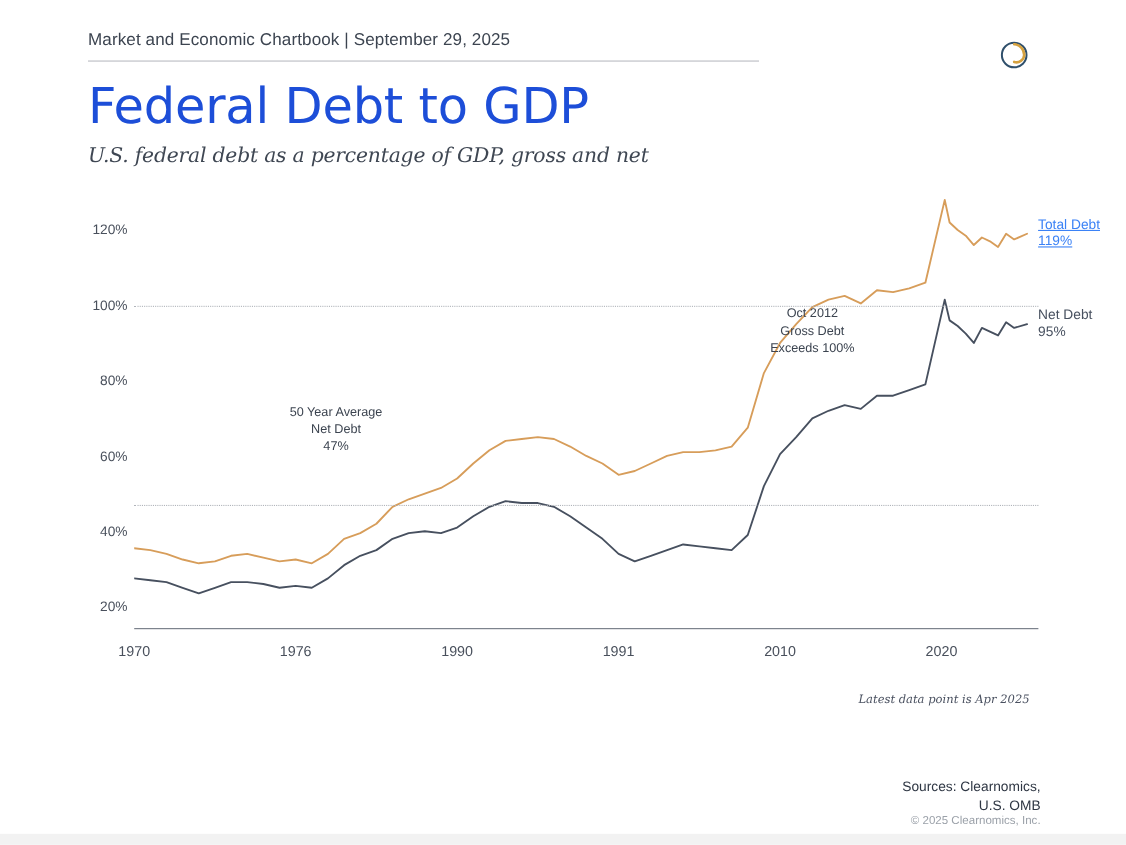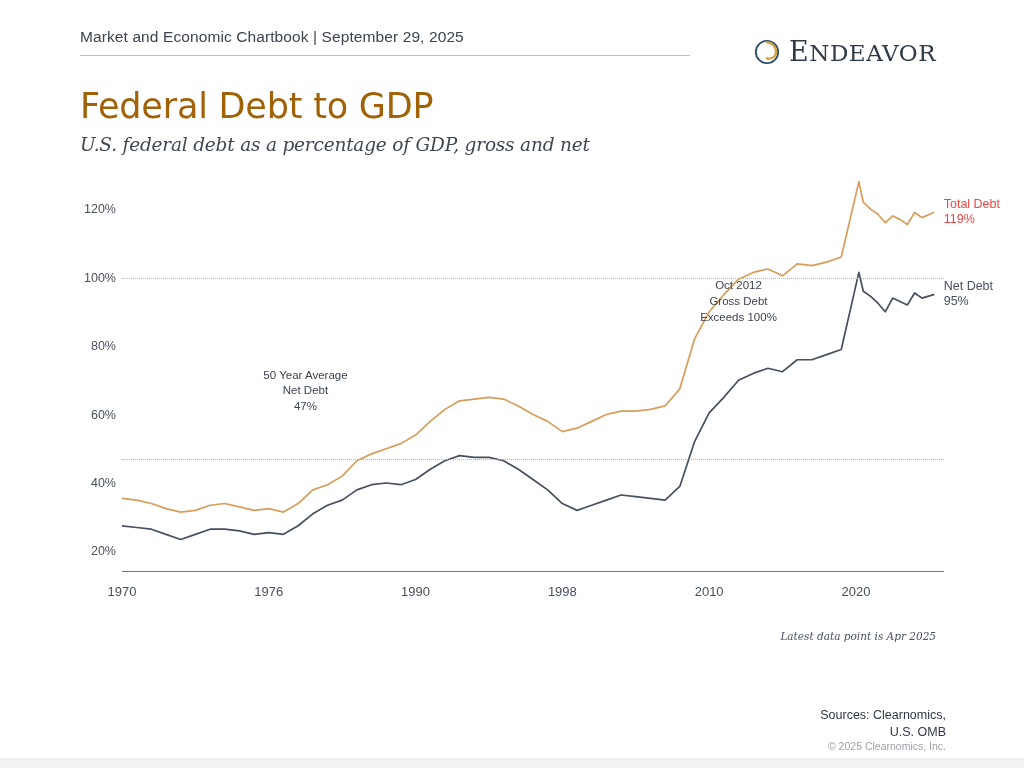--- a/index.html
+++ b/index.html
@@ -31,24 +31,24 @@
   .chartbook-line {
     font-size: 15.5px;
     color: #3c4450;
     letter-spacing: 0.1px;
     padding-bottom: 9px;
     border-bottom: 1px solid #b9bcc2;
     white-space: nowrap;
   }
   .title {
     font-family: "DejaVu Sans", sans-serif;
-    font-size: 35px;
+    font-size: 45px;
     font-weight: 400;
-    color: #a16207;
-    margin-top: 30px;
+    color: #1d4ed8;
+    margin-top: 14px;
     letter-spacing: -0.2px;
   }
   .subtitle {
     font-family: "DejaVu Serif", serif;
     font-style: italic;
     font-size: 18.5px;
     color: #3f4753;
     margin-top: 8px;
     letter-spacing: -0.2px;
   }
@@ -131,21 +131,21 @@
     right: 0;
     border-top: 1px dotted #b0b4ba;
     height: 0;
   }
   .series-label {
     position: absolute;
     font-size: 12.5px;
     line-height: 1.25;
     white-space: nowrap;
   }
-  .series-label.total { color: #ef4444; }
+  .series-label.total { color: #3b82f6; text-decoration: underline; }
   .series-label.net { color: #47505f; }
   .annotation {
     position: absolute;
     font-size: 11.5px;
     line-height: 1.35;
     color: #3c4450;
     text-align: center;
     white-space: nowrap;
   }
   .footnote {
@@ -192,37 +192,36 @@
     <div class="chartbook-line">Market and Economic Chartbook | September 29, 2025</div>
     <div class="title">Federal Debt to GDP</div>
     <div class="subtitle">U.S. federal debt as a percentage of GDP, gross and net</div>
   </div>
 
   <div class="logo">
     <svg class="logo-mark" viewBox="0 0 40 40">
       <circle cx="20" cy="20" r="16" fill="none" stroke="#2f4f6b" stroke-width="2.6"></circle>
       <path d="M20 6 A14 14 0 0 1 33 20 A10 10 0 0 1 20 29" fill="none" stroke="#d5a13f" stroke-width="3.4" stroke-linecap="round"></path>
     </svg>
-    <div class="logo-text"><span class="cap">E</span><span>NDEAVOR</span></div>
   </div>
 
   <div class="chart-area">
     <div class="y-labels" id="y-labels">
         <div class="y-label" style="top: 383.458px;">20%</div>
         <div class="y-label" style="top: 314.983px;">40%</div>
         <div class="y-label" style="top: 246.508px;">60%</div>
         <div class="y-label" style="top: 178.034px;">80%</div>
         <div class="y-label" style="top: 109.559px;">100%</div>
         <div class="y-label" style="top: 41.0847px;">120%</div>
       </div>
     <div class="x-labels" id="x-labels">
         <div class="x-label" style="left: 0px;">1970</div>
         <div class="x-label" style="left: 146.786px;">1976</div>
         <div class="x-label" style="left: 293.571px;">1990</div>
-        <div class="x-label" style="left: 440.357px;">1998</div>
+        <div class="x-label" style="left: 440.357px;">1991</div>
         <div class="x-label" style="left: 587.143px;">2010</div>
         <div class="x-label" style="left: 733.929px;">2020</div>
       </div>
     <div class="axis-line"></div>
     <div class="plot" id="plot">
       <svg id="plot-svg" width="100%" height="100%" preserveAspectRatio="none" viewBox="0 0 822 404">
           <polyline points="0.00,330.39 14.68,332.10 29.36,335.53 44.04,340.66 58.71,344.08 73.39,342.37 88.07,337.24 102.75,335.53 117.43,338.95 132.11,342.37 146.79,340.66 161.46,344.08 176.14,335.53 190.82,321.83 205.50,316.69 220.18,308.14 234.86,292.73 249.54,285.88 264.21,280.75 278.89,275.61 293.57,267.05 308.25,253.36 322.93,241.37 337.61,232.81 352.29,231.10 366.96,229.39 381.64,231.10 396.32,237.95 411.00,246.51 425.68,253.36 440.36,263.63 455.04,260.20 469.71,253.36 484.39,246.51 499.07,243.08 513.75,243.08 528.43,241.37 543.11,237.95 557.79,220.83 572.46,171.19 587.14,143.80 601.82,126.68 616.50,111.27 631.18,104.42 645.86,101.00 660.54,107.85 675.21,95.86 689.89,97.58 704.57,94.15 719.25,89.02 736.86,13.69 741.27,34.24 748.61,41.08 755.95,46.22 763.29,54.78 770.63,47.93 777.96,51.36 785.30,56.49 792.64,44.51 799.98,49.64 811.72,44.51" fill="none" stroke="#d79d5a" stroke-width="1.7" stroke-linejoin="round" stroke-linecap="round"></polyline>
           <polyline points="0.00,357.78 14.68,359.49 29.36,361.20 44.04,366.34 58.71,371.47 73.39,366.34 88.07,361.20 102.75,361.20 117.43,362.92 132.11,366.34 146.79,364.63 161.46,366.34 176.14,357.78 190.82,345.80 205.50,337.24 220.18,332.10 234.86,321.83 249.54,316.69 264.21,314.98 278.89,316.69 293.57,311.56 308.25,301.29 322.93,292.73 337.61,287.59 352.29,289.31 366.96,289.31 381.64,292.73 396.32,301.29 411.00,311.56 425.68,321.83 440.36,335.53 455.04,342.37 469.71,337.24 484.39,332.10 499.07,326.97 513.75,328.68 528.43,330.39 543.11,332.10 557.79,318.41 572.46,273.90 587.14,244.80 601.82,229.39 616.50,212.27 631.18,205.42 645.86,200.29 660.54,203.71 675.21,191.73 689.89,191.73 704.57,186.59 719.25,181.46 736.86,104.42 741.27,123.25 748.61,128.39 755.95,135.24 763.29,143.80 770.63,130.10 777.96,133.53 785.30,136.95 792.64,124.97 799.98,130.10 811.72,126.68" fill="none" stroke="#47505f" stroke-width="1.7" stroke-linejoin="round" stroke-linecap="round"></polyline>
         </svg>
     <div class="gridline" style="top: 109.559px;"></div><div class="gridline" style="top: 291.017px;"></div><div class="series-label total" style="left: 821.725px; top: 28.5085px;">

